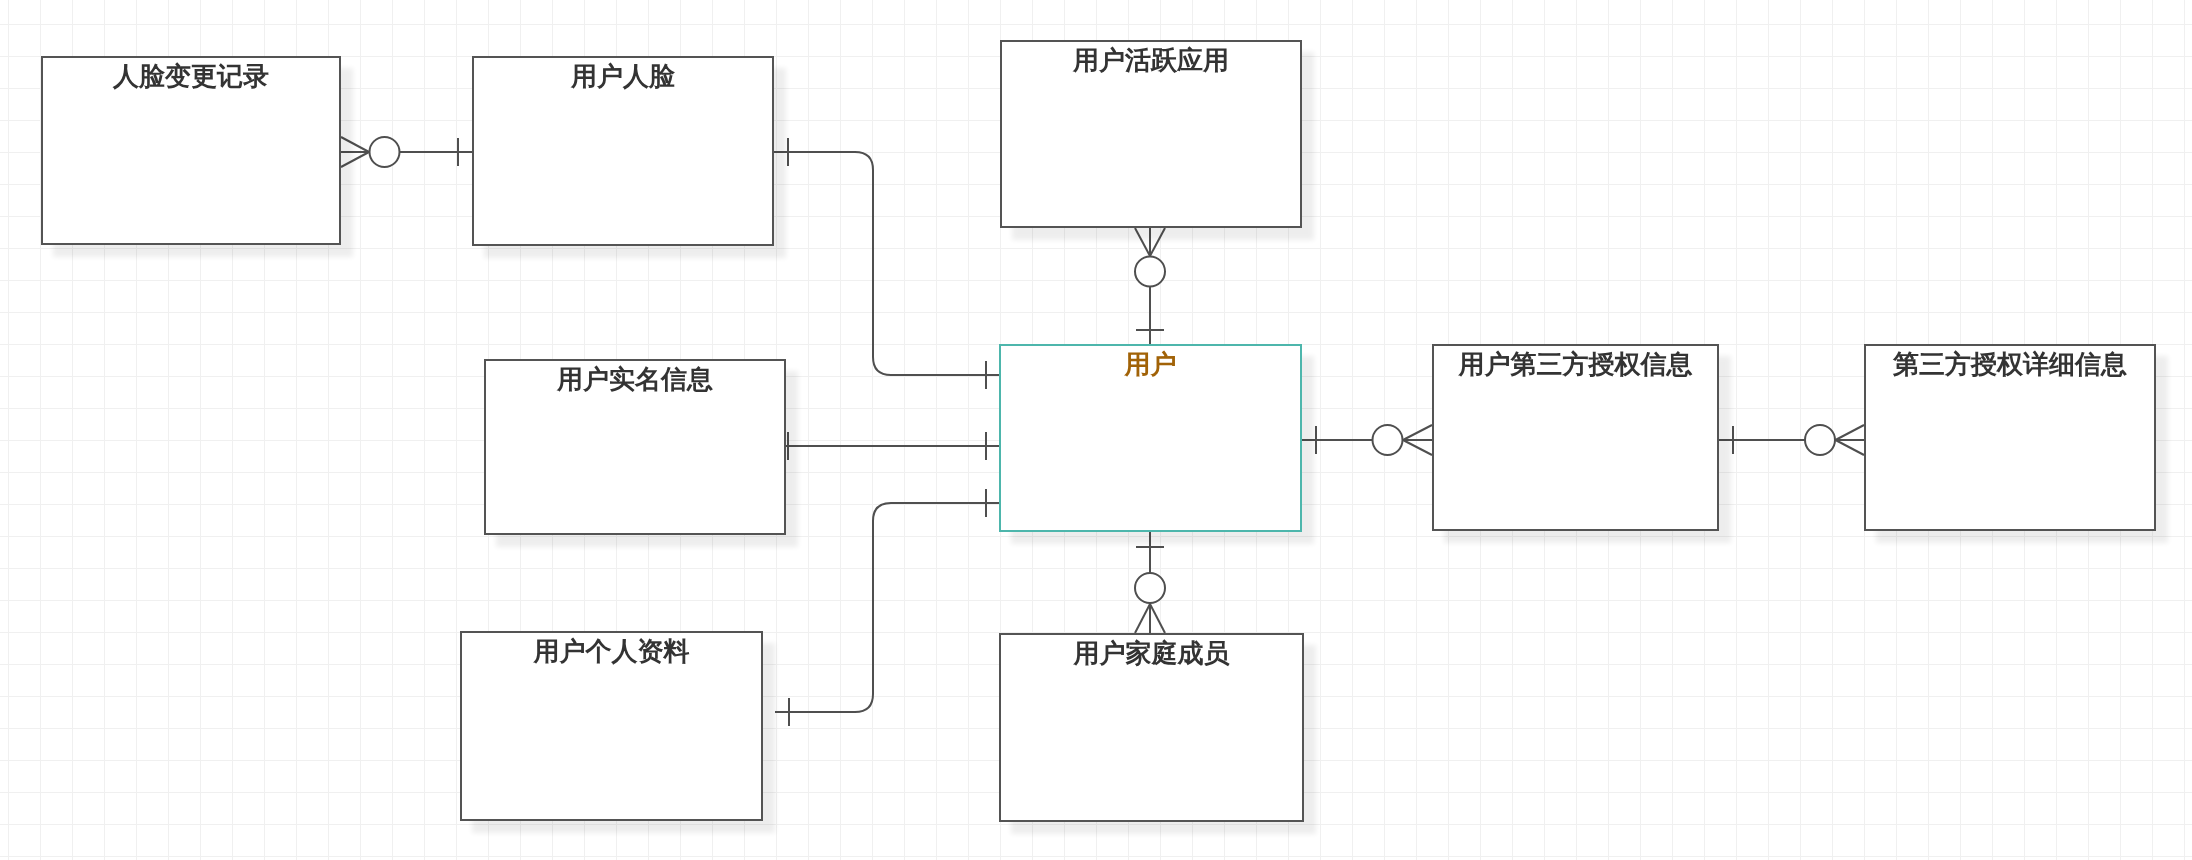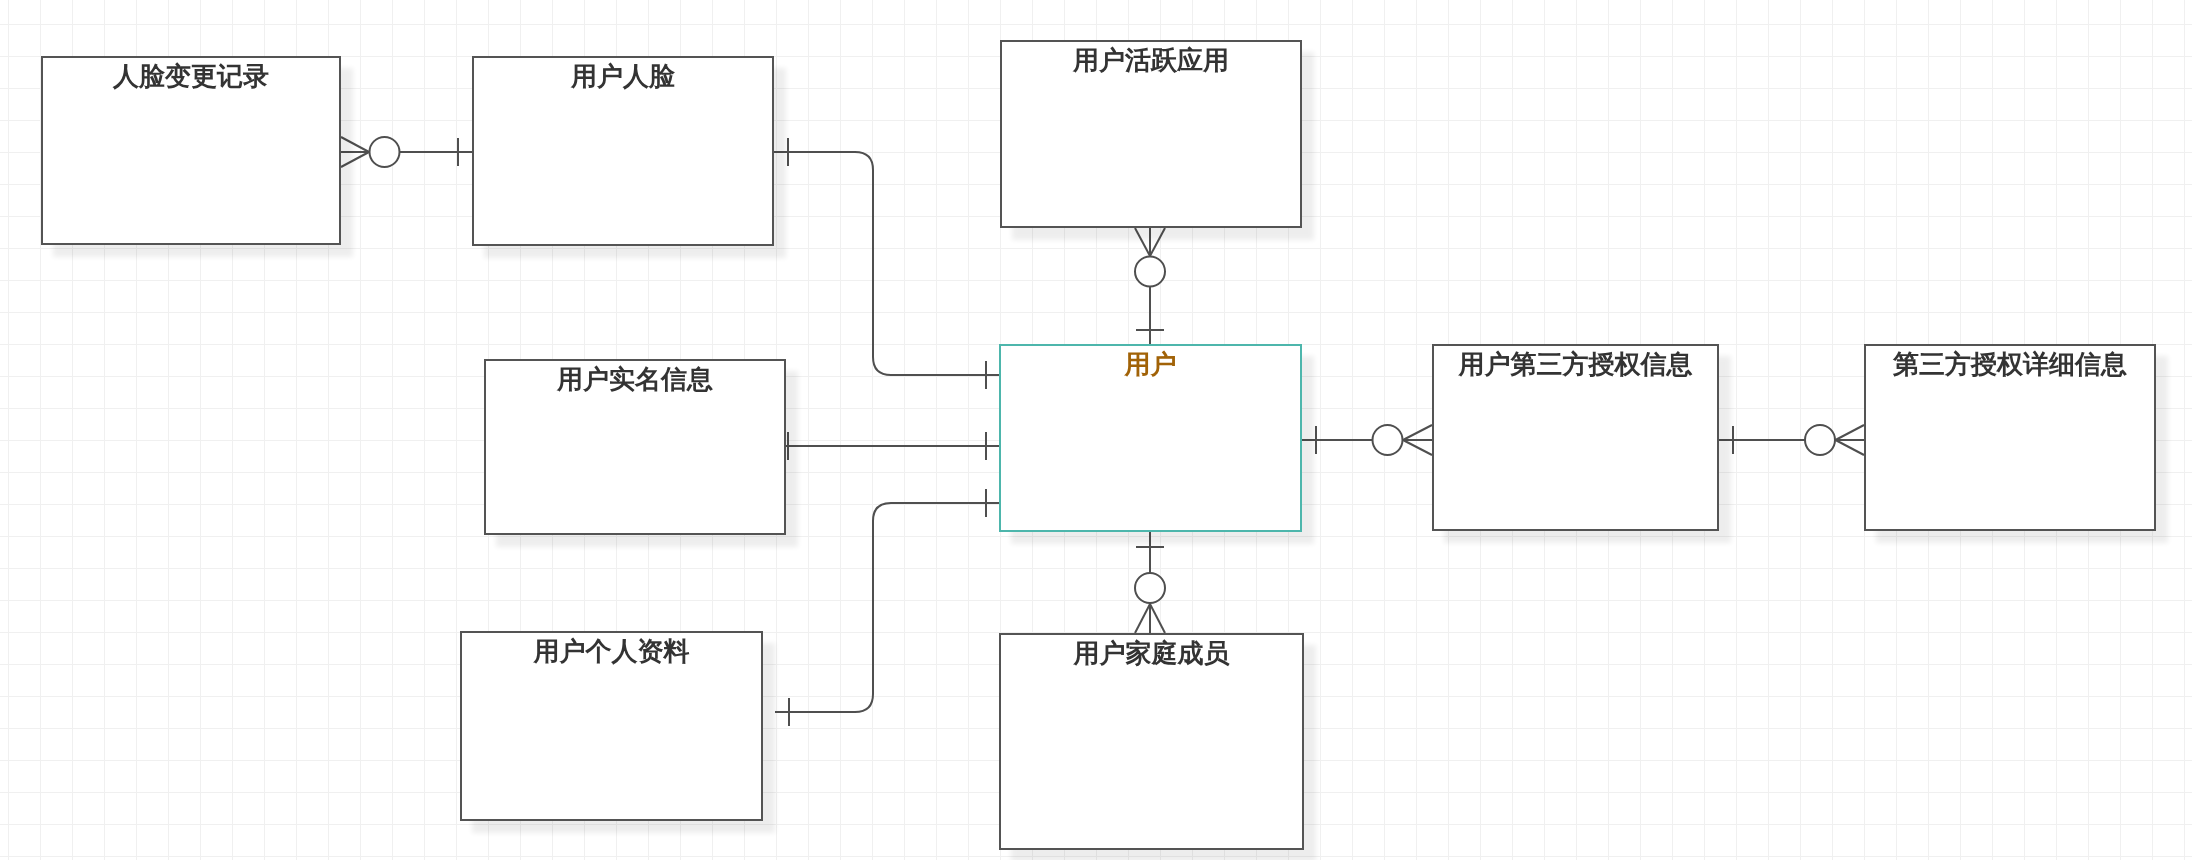--- a/index.html
+++ b/index.html
@@ -132,16 +132,16 @@
     </div>
     <div class="entity" style="left: 1432px; top: 344px; width: 287px; height: 187px;">
       <span class="entity-label">用户第三方授权信息</span>
     </div>
     <div class="entity" style="left: 1864px; top: 344px; width: 292px; height: 187px;">
       <span class="entity-label">第三方授权详细信息</span>
     </div>
     <div class="entity" style="left: 460px; top: 631px; width: 303px; height: 190px;">
       <span class="entity-label">用户个人资料</span>
     </div>
-    <div class="entity" style="left: 999px; top: 633px; width: 305px; height: 217px;">
+    <div class="entity" style="left: 999px; top: 633px; width: 305px; height: 189px;">
       <span class="entity-label">用户家庭成员</span>
     </div>
   </div>
 
 </body></html>

